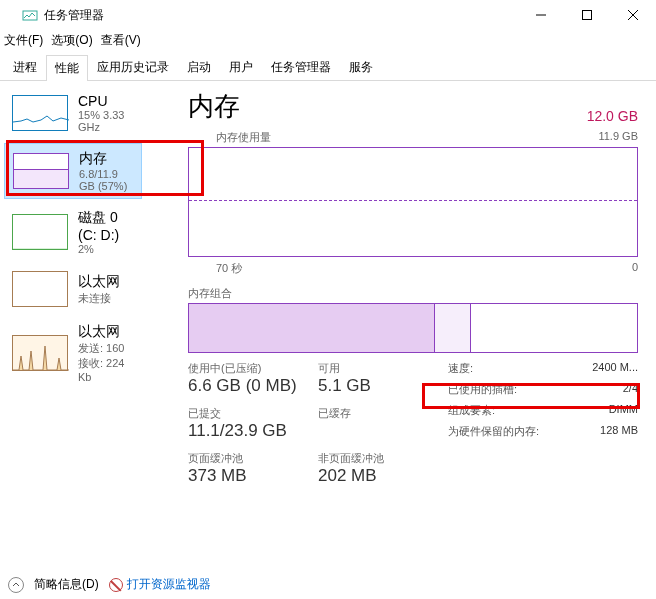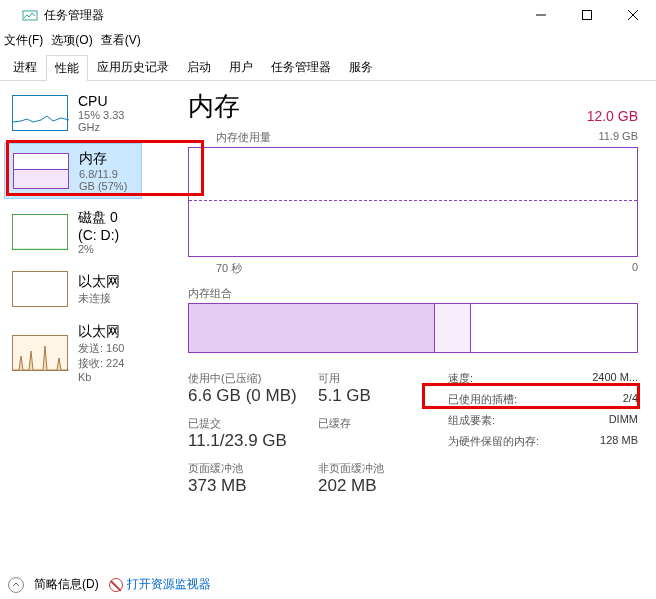--- a/index.html
+++ b/index.html
@@ -54,21 +54,21 @@
 .usage-graph::after { content: ""; position: absolute; left: 0; right: 0; top: 48%; border-top: 1px dashed #8b3fbf; }
 .usage-tick { font-size: 11px; color: #666; }
 
 .comp-label { font-size: 11px; color: #666; margin-top: 10px; margin-bottom: 2px; }
 .comp-graph { height: 50px; border: 1px solid #8b3fbf; display: flex; }
 .comp-seg { height: 100%; border-right: 1px solid #8b3fbf; }
 .comp-a { width: 55%; background: #e6ccf2; }
 .comp-b { width: 8%; background: #f6eefb; }
 .comp-c { flex: 1; background: #fff; }
 
-.stats { display: flex; margin-top: 18px; gap: 40px; }
+.stats { display: flex; margin-top: 8px; gap: 40px; }
 .stats-left { display: grid; grid-template-columns: 130px 90px; row-gap: 10px; }
 .stat-label { font-size: 11px; color: #666; }
 .stat-val { font-size: 17px; color: #333; }
 .stats-right { font-size: 11px; color: #333; }
 .stats-right .row { display: flex; justify-content: space-between; width: 190px; margin-bottom: 6px; }
 .stats-right .row .k { color: #555; }
 
 
 .footer { position: absolute; bottom: 6px; left: 8px; display: flex; align-items: center; gap: 10px; font-size: 12px; }
 .footer .ico { width: 16px; height: 16px; border: 1px solid #888; border-radius: 50%; display: inline-flex; align-items: center; justify-content: center; }

